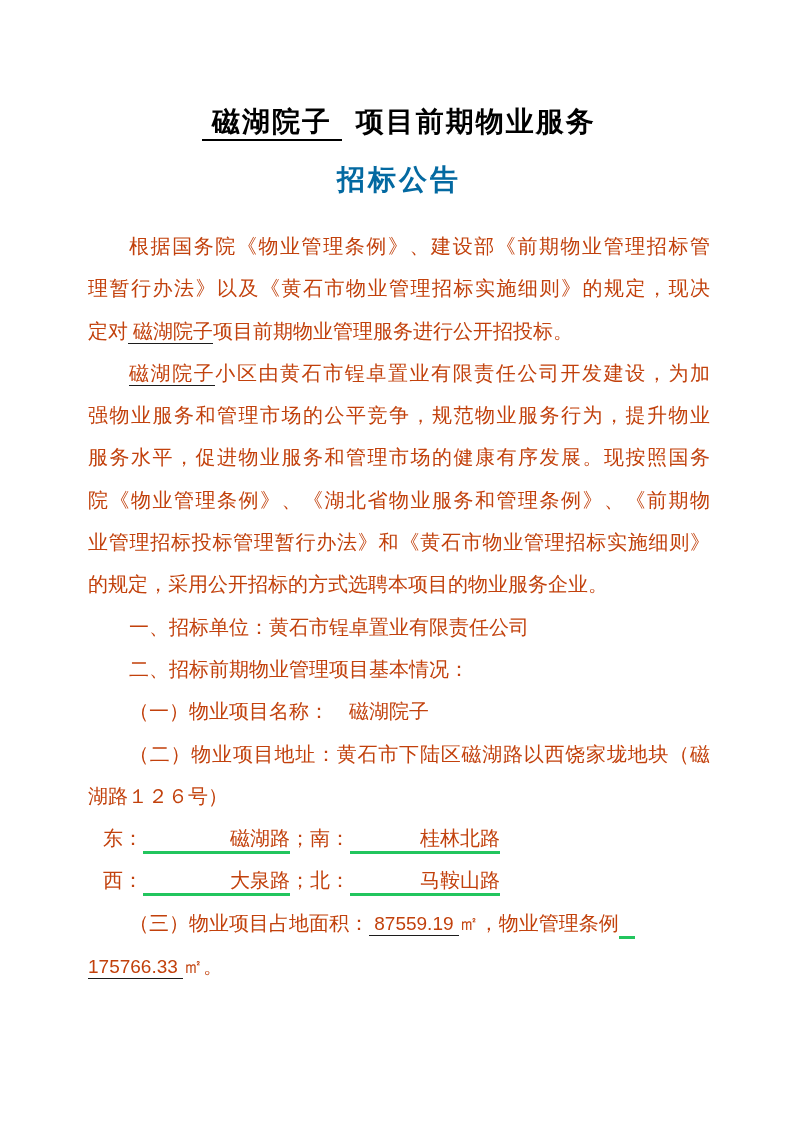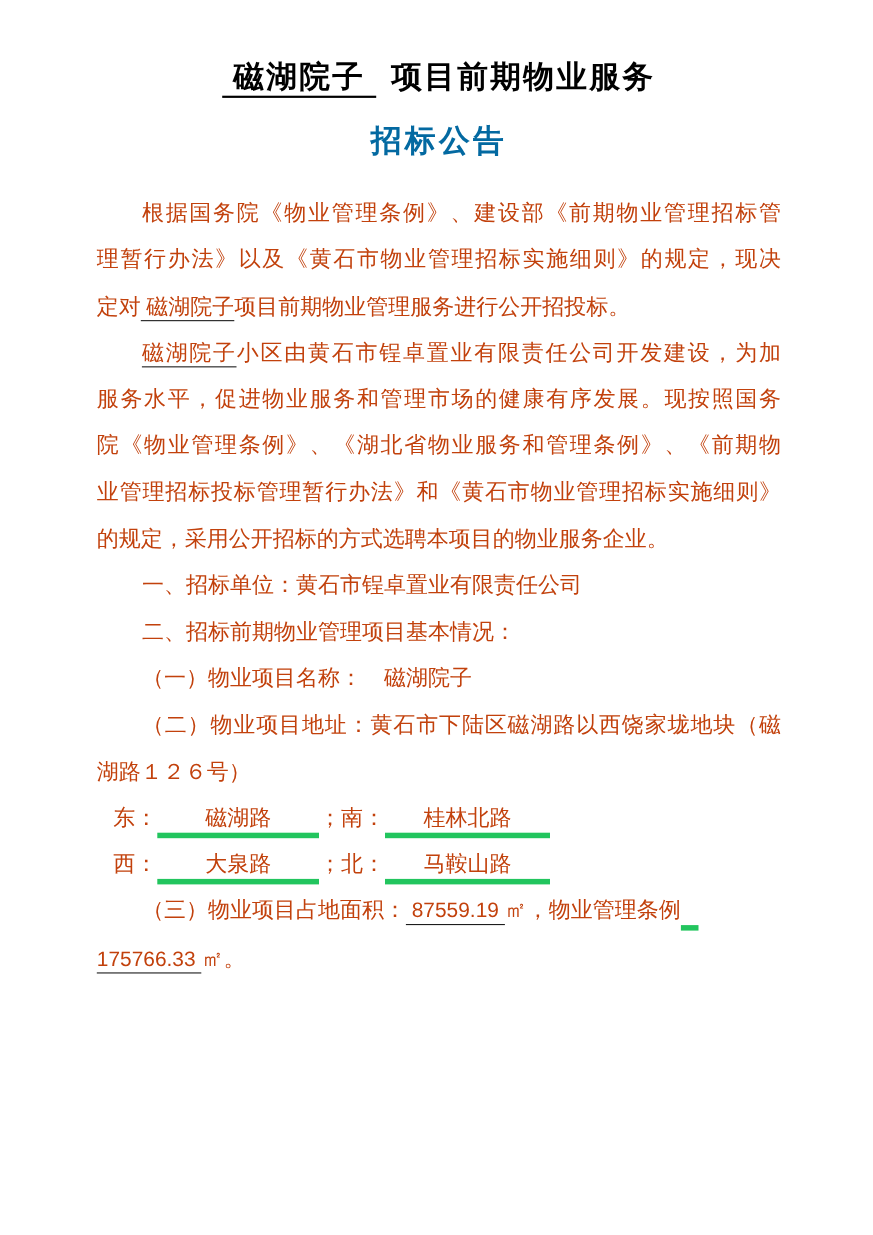--- a/index.html
+++ b/index.html
@@ -11,21 +11,21 @@
     position: relative;
     width: 794px;
     height: 1123px;
     margin: 0 auto;
     background: #ffffff;
     overflow: hidden;
     color: #1c1c1c;
     font-family: "Liberation Serif", "DejaVu Serif", serif;
   }
   .content {
-    padding: 52px 84px 0 88px;
+    padding: 104px 84px 0 88px;
   }
   
   .title-line1 {
     text-align: center;
     font-family: "Liberation Sans", "DejaVu Sans", sans-serif;
     font-weight: bold;
     font-size: 28px;
     line-height: 36px;
     letter-spacing: 2px;
     color: #000000;
@@ -65,24 +65,24 @@
     text-align: justify;
     text-align-last: justify;
     text-justify: inter-character;
   }
   .u {
     border-bottom: 1px solid #1c1c1c;
     padding-bottom: 1px;
   }
   .blank {
     display: inline-block;
-    text-align: center;
+    text-align: right;
     text-indent: 0;
     line-height: 25px;
-    border-bottom: 5px solid #22c55e;
+    border-bottom: 3px solid #22c55e;
     vertical-align: baseline;
   }
   .num {
     font-family: "Liberation Sans", "DejaVu Sans", sans-serif;
     font-size: 19px;
   }
 </style>
 </head>
 <body>
 
@@ -93,20 +93,21 @@
       <span class="title-blank">&nbsp;磁湖院子&nbsp;</span><span class="title-suffix">项目前期物业服务</span>
     </div>
 
     <div class="title-line2">招标公告</div>
 
     <div class="doc-body">
         <div class="line ind2 jst"><span>根据国务院《物业管理条例》、建设部《前期物业管理招标管</span></div>
         <div class="line jst"><span>理暂行办法》以及《黄石市物业管理招标实施细则》的规定，现决</span></div>
         <div class="line"><span>定对</span><span class="u">&nbsp;磁湖院子</span><span>项目前期物业管理服务进行公开招投标。</span></div>
         <div class="line ind2 jst"><span class="u">磁湖院子</span><span>小区由黄石市锃卓置业有限责任公司开发建设，为加</span></div>
+        <div class="line jst"><span>强物业服务和管理市场的公平竞争，规范物业服务行为，提升物业</span></div>
         <div class="line jst"><span>服务水平，促进物业服务和管理市场的健康有序发展。现按照国务</span></div>
         <div class="line jst"><span>院《物业管理条例》、《湖北省物业服务和管理条例》、《前期物</span></div>
         <div class="line jst"><span>业管理招标投标管理暂行办法》和《黄石市物业管理招标实施细则》</span></div>
         <div class="line"><span>的规定，采用公开招标的方式选聘本项目的物业服务企业。</span></div>
         <div class="line ind2"><span>一、招标单位：黄石市锃卓置业有限责任公司</span></div>
         <div class="line ind2"><span>二、招标前期物业管理项目基本情况：</span></div>
         <div class="line ind2"><span>（一）物业项目名称：　磁湖院子</span></div>
         <div class="line ind2 jst"><span>（二）物业项目地址：黄石市下陆区磁湖路以西饶家垅地块（磁</span></div>
         <div class="line"><span>湖路１２６号）</span></div>
         <div class="line ind1"><span>东：</span><span class="blank" style="width: 147px;">磁湖路</span><span>；南：</span><span class="blank" style="width: 150px;">桂林北路</span></div>

